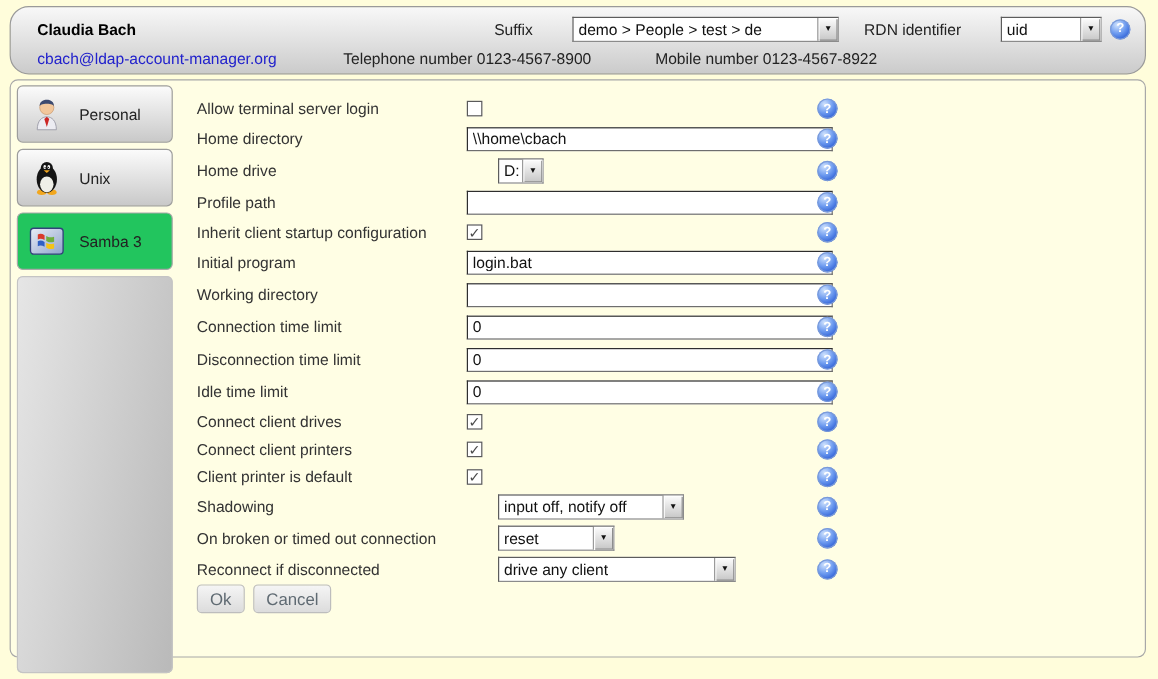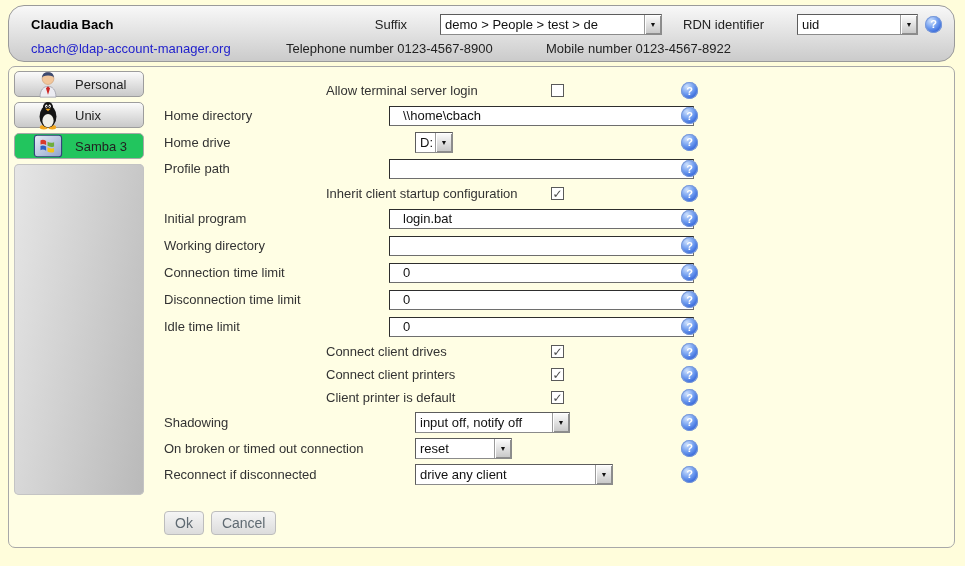--- a/index.html
+++ b/index.html
@@ -57,60 +57,60 @@
   .panel{
     position:absolute;left:8px;top:66px;width:947px;height:482px;
     background:#fffee4;
     border:1px solid #a8a8a8;border-radius:7px;
     box-sizing:border-box;
   }
 
   
   .tabs{position:absolute;left:5px;top:4px;width:130px;}
   .tab{
-    height:26px;margin-bottom:5px;
+    height:48px;margin-bottom:5px;
     border:1px solid #9d9d9d;border-radius:5px;
     background:linear-gradient(#fbfbfb,#c9c9c9);
     display:flex;align-items:center;gap:12px;
-    padding-left:18px;box-sizing:border-box;cursor:pointer;
+    padding-left:9px;box-sizing:border-box;cursor:pointer;
   }
   .tab.active{background:#22c55e;border-color:#a8a8a8;}
   .tab .ticon{width:30px;height:30px;flex:0 0 30px;}
   .tab-filler{
     height:331px;margin-top:2px;
     border-radius:5px;
     background:linear-gradient(100deg,#e6e6e6,#b9b9b9);
     box-shadow:inset 0 0 0 1px #c4c4c4;
   }
 
   
   .form{position:absolute;left:147px;top:12px;width:570px;}
   .frow{display:flex;align-items:center;position:relative;padding-left:8px;}
-  .frow.h-cb{height:23px;justify-content:center;}
+  .frow.h-cb{height:23px;}
   .frow.h-tx{height:27px;}
   .frow.h-sl{height:26px;}
   .flabel{width:225px;flex:0 0 225px;color:#333;}
   .fctrl{display:flex;align-items:center;}
   .frow .help{position:absolute;left:525px;top:50%;margin-top:-8.5px;}
   .tinput{
     width:305px;height:20px;box-sizing:border-box;
     border:1px solid;border-color:#2e2e2e #6e6e6e #6e6e6e #2e2e2e;
     background:#fff;color:#111;
     font-family:"Liberation Sans","DejaVu Sans",sans-serif;font-size:13px;
-    padding:1px 13px;border-radius:0;
+    padding:1px 4px;border-radius:0;
   }
   .cbox{
     width:13px;height:13px;box-sizing:border-box;
     border:1px solid #5a5a5a;background:#fff;
     display:inline-flex;align-items:center;justify-content:center;
     font-size:12px;line-height:1;color:#4a4a4a;cursor:pointer;
   }
 
   
-  .btnrow{display:flex;gap:7px;margin-top:24px;padding-left:8px;}
+  .btnrow{display:flex;gap:7px;padding-left:8px;}
   .btn{
     background:linear-gradient(#f5f5f5,#dcdcdc);
     border:1px solid #bdbdbd;border-radius:4px;
     color:#5f6a72;font-size:14px;
     padding:3px 10px;cursor:pointer;
     font-family:"Liberation Sans","DejaVu Sans",sans-serif;
   }
 </style>
 </head>
 <body>
@@ -121,21 +121,21 @@
     <div class="header-row1">
       <span class="user-name">Claudia Bach</span>
       <span class="header-right">
         <span>Suffix</span>
         <span class="sel" style="width:222px">
           <span class="sel-txt">demo &gt; People &gt; test &gt; de</span>
           <span class="sel-btn">▼</span>
         </span>
         <span style="width:7px"></span>
         <span>RDN identifier</span>
-        <span class="sel" style="width:121px">
+        <span class="sel" style="width:84px">
           <span class="sel-txt">uid</span>
           <span class="sel-btn">▼</span>
         </span>
         <span class="help">?</span>
       </span>
     </div>
     <div class="header-row2">
       <a href="#" class="email-link">cbach@ldap-account-manager.org</a>
       <span class="phone">Telephone number 0123-4567-8900</span>
       <span class="mobile">Mobile number 0123-4567-8922</span>

